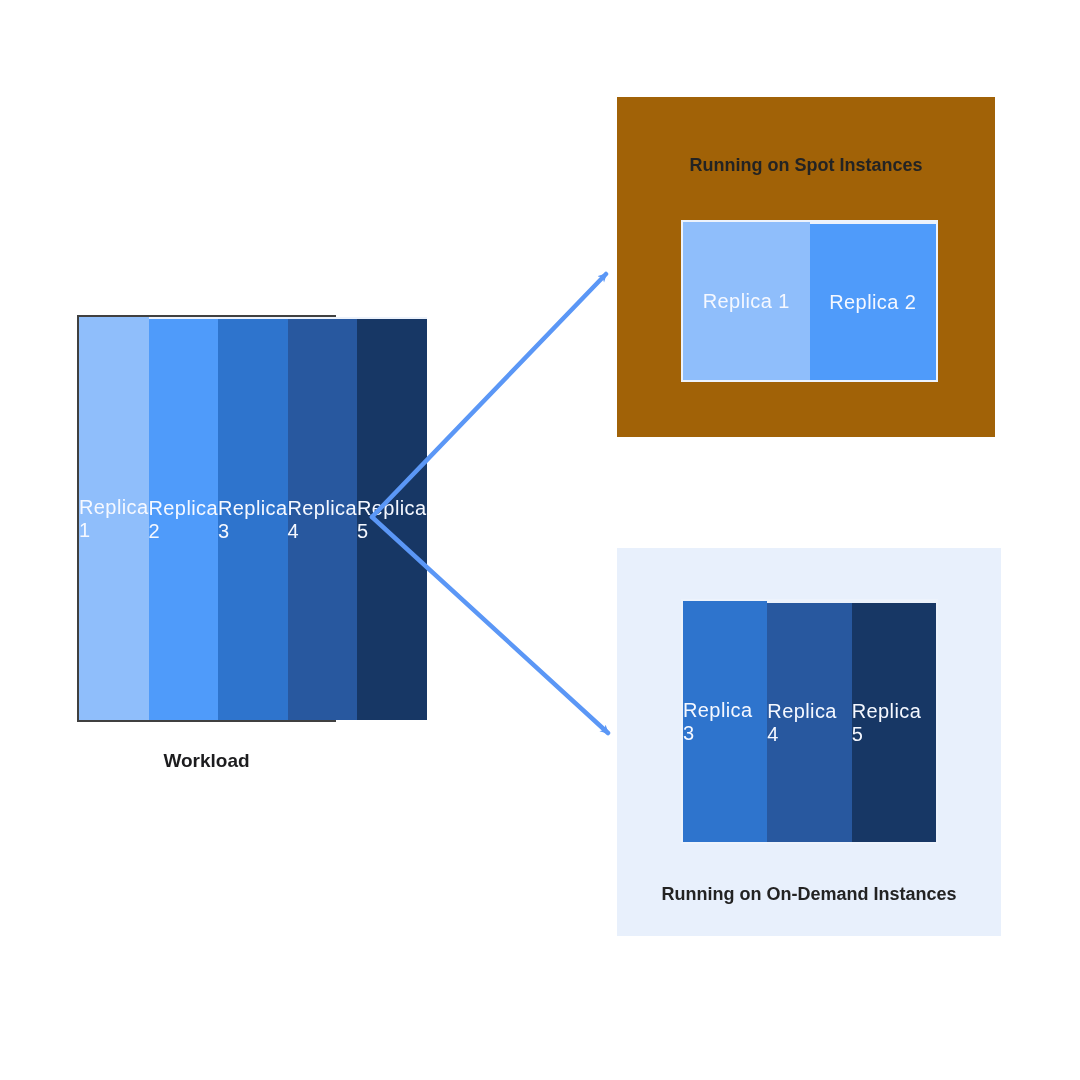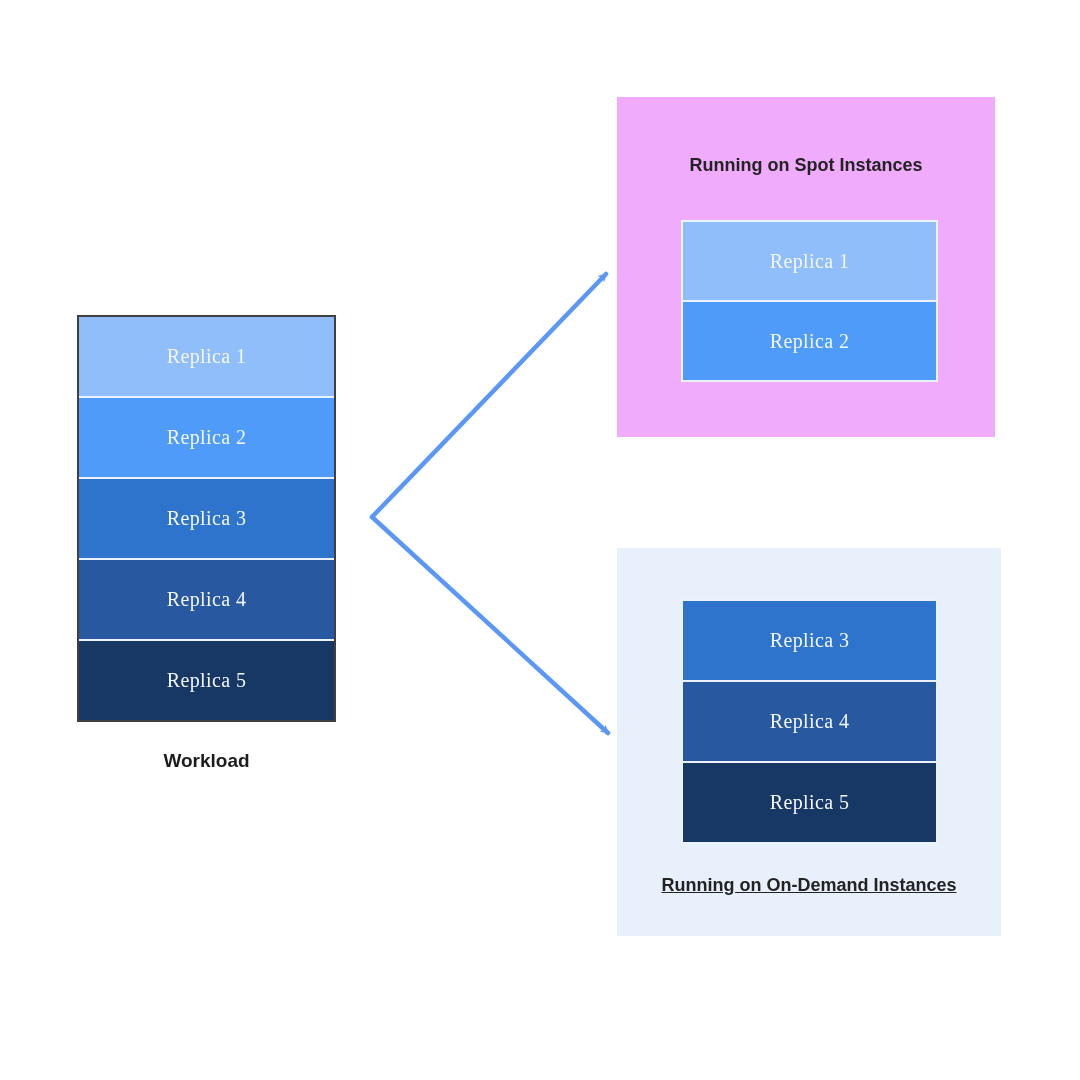--- a/index.html
+++ b/index.html
@@ -9,24 +9,23 @@
     height: 1080px;
     background: #ffffff;
     font-family: "Liberation Sans", sans-serif;
     overflow: hidden;
   }
 
   
   .stack {
     position: absolute;
     display: flex;
-    flex-direction: column;
+    flex-direction: row;
     box-sizing: border-box;
     border: 2px solid #404040;
-    font-family: Liberation Serif, serif;
   }
   .band {
     flex: 1;
     display: flex;
     align-items: center;
     justify-content: center;
     color: #f5f8ff;
     font-size: 20px;
     letter-spacing: 0.4px;
     box-sizing: border-box;
@@ -54,21 +53,21 @@
 
   .panel-title {
     position: absolute;
     left: 0; width: 100%;
     text-align: center;
     font-size: 18px;
     font-weight: bold;
     color: #232323;
   }
   #spot-panel .panel-title { top: 58px; }
-  #ondemand-panel .panel-title { top: 327px; text-decoration: underline; }
+  #ondemand-panel .panel-title { top: 336px; }
 
   #spot-stack {
     left: 64px; top: 123px; width: 257px; height: 162px;
     border-color: #edf3fc;
   }
   #ondemand-stack {
     left: 64px; top: 51px; width: 257px; height: 245px;
     border-color: #edf3fc;
   }
   .panel .stack { position: absolute; }
@@ -97,21 +96,21 @@
   <svg class="arrows" width="1080" height="1080" viewBox="0 0 1080 1080">
     <defs>
       <marker id="ah" markerWidth="12" markerHeight="12" refX="7.5" refY="5" orient="auto" markerUnits="userSpaceOnUse">
         <path d="M0,0.5 L9,5 L0,9.5 L2.6,5 Z" fill="#5B97F6"></path>
       </marker>
     </defs>
     <path d="M372,517 L606,274" stroke="#5B97F6" stroke-width="4.5" fill="none" stroke-linecap="round" marker-end="url(#ah)"></path>
     <path d="M372,517 L608,733" stroke="#5B97F6" stroke-width="4.5" fill="none" stroke-linecap="round" marker-end="url(#ah)"></path>
   </svg>
 
-  <div class="panel" id="spot-panel" style="background: #f0abfc;">
+  <div class="panel" id="spot-panel" style="background: #a16207;">
     <div class="panel-title">Running on Spot Instances</div>
     <div class="stack" id="spot-stack">
       <div class="band" style="background: rgb(143, 190, 251);">Replica 1</div>
       <div class="band" style="background: rgb(79, 155, 250);">Replica 2</div>
     </div>
   </div>
 
   <div class="panel" id="ondemand-panel" style="background: rgb(232, 240, 252);">
     <div class="stack" id="ondemand-stack">
       <div class="band" style="background: rgb(46, 116, 205);">Replica 3</div>

